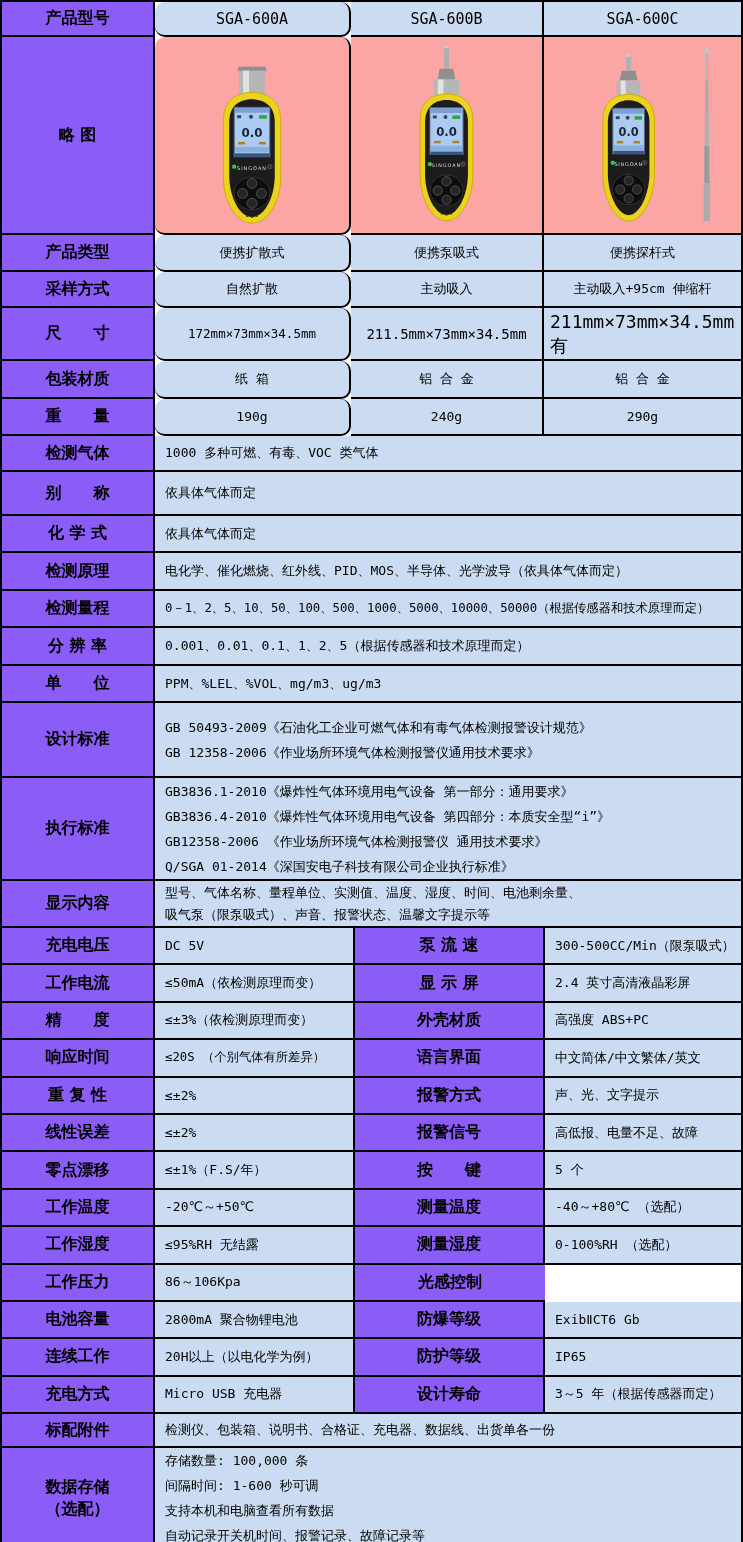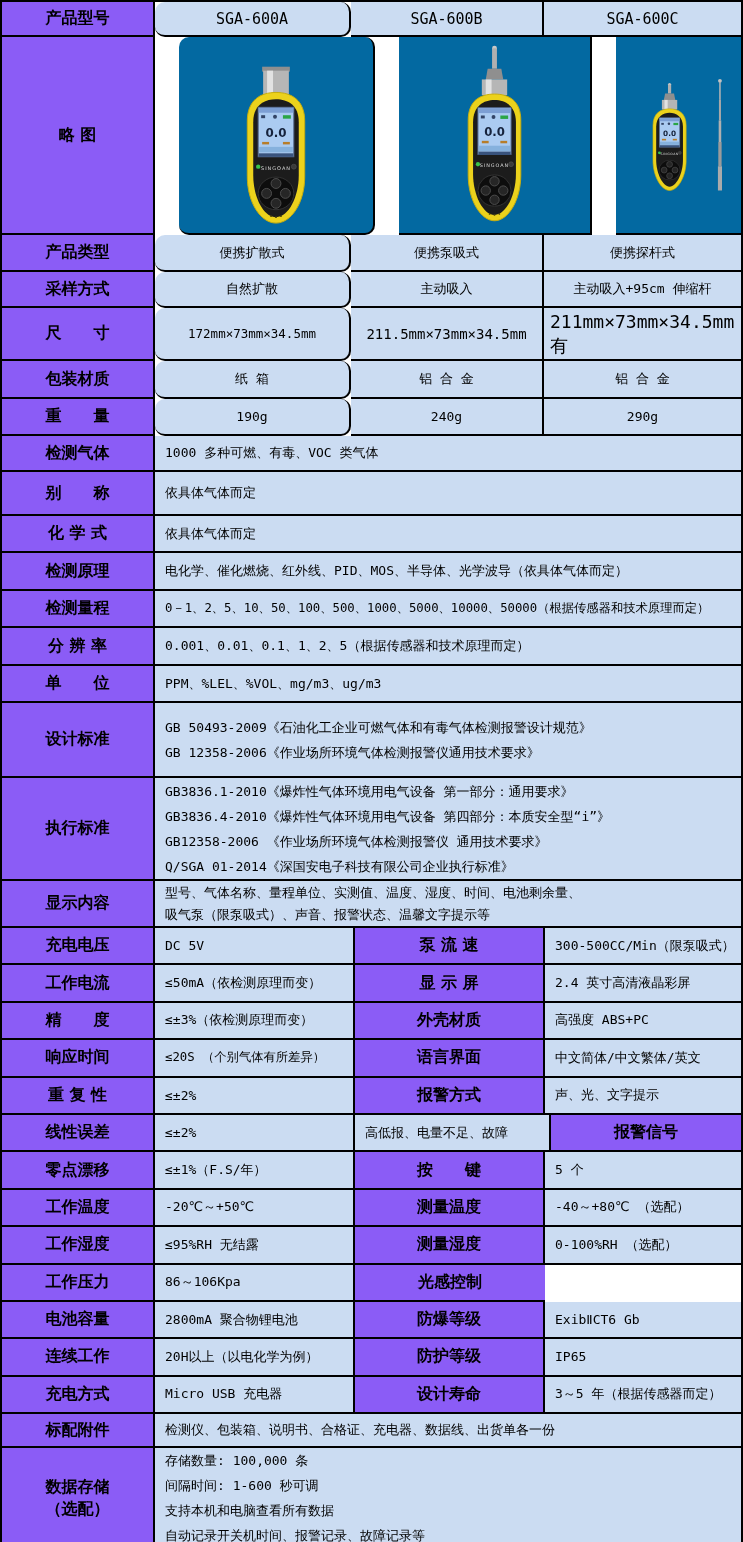--- a/index.html
+++ b/index.html
@@ -26,21 +26,21 @@
     background:#8b5cf6;
     font-weight:bold;
     font-size:16px;
     text-align:center;
   }
   .value{
     background:#CBDCF2;
     font-size:13px;
     font-family:"DejaVu Sans Mono","DejaVu Sans",monospace;
   }
-  .white{background:#0369a1;margin-left:24px;}
+  .white{background:#fca5a5;}
   .c-label{width:153px;flex:none;}
   .c-prod{width:196px;flex:none;border-radius:10px;}
   .c-prod2{width:193px;flex:none;}
   .c-last{flex:1;}
   .c-v1{width:200px;flex:none;}
   .c-l2{width:190px;flex:none;}
   .left{justify-content:flex-start;padding-left:10px;padding-right:4px;}
   .col{flex-direction:column;align-items:flex-start;justify-content:center;line-height:25px;}
   .colc{flex-direction:column;align-items:center;justify-content:center;line-height:22px;}
   .mono15{font-size:15px;}
@@ -309,22 +309,22 @@
   </div>
   <div class="row" style="height:37.4px">
     <div class="cell label c-label">重 复 性</div>
     <div class="cell value c-v1 left">≤±2%</div>
     <div class="cell label c-l2">报警方式</div>
     <div class="cell value c-last left">声、光、文字提示</div>
   </div>
   <div class="row" style="height:37.4px">
     <div class="cell label c-label">线性误差</div>
     <div class="cell value c-v1 left">≤±2%</div>
+    <div class="cell label c-l2">报警信号</div>
     <div class="cell value c-last left">高低报、电量不足、故障</div>
-    <div class="cell label c-l2">报警信号</div>
   </div>
   <div class="row" style="height:37.4px">
     <div class="cell label c-label">零点漂移</div>
     <div class="cell value c-v1 left">≤±1%（F.S/年）</div>
     <div class="cell label c-l2">按　　键</div>
     <div class="cell value c-last left">5 个</div>
   </div>
   <div class="row" style="height:37.4px">
     <div class="cell label c-label">工作温度</div>
     <div class="cell value c-v1 left">-20℃～+50℃</div>

